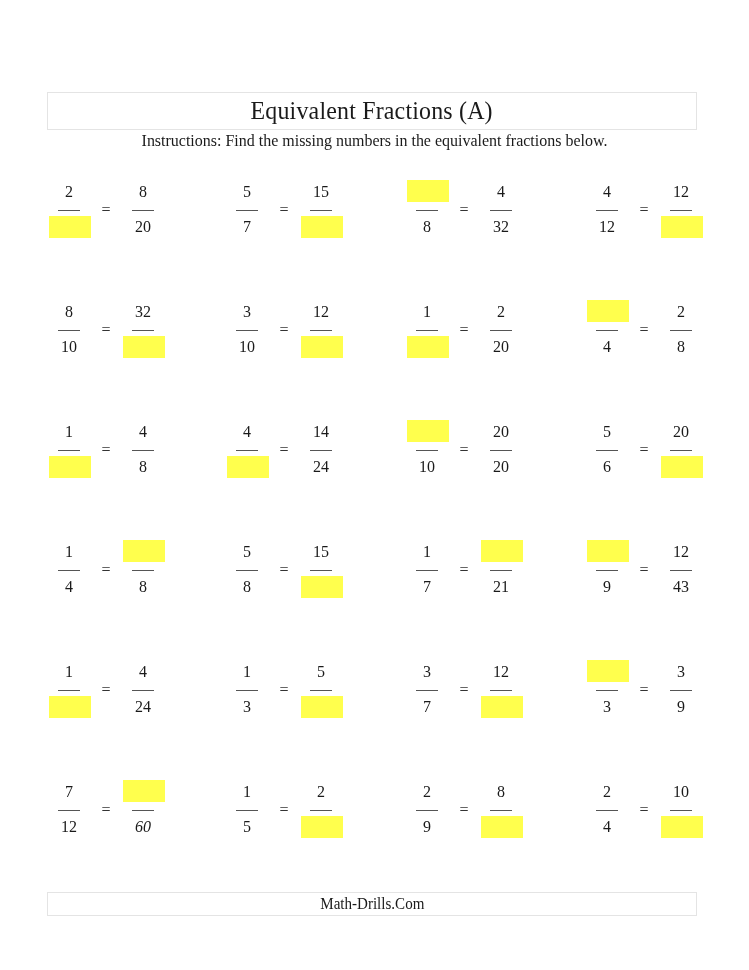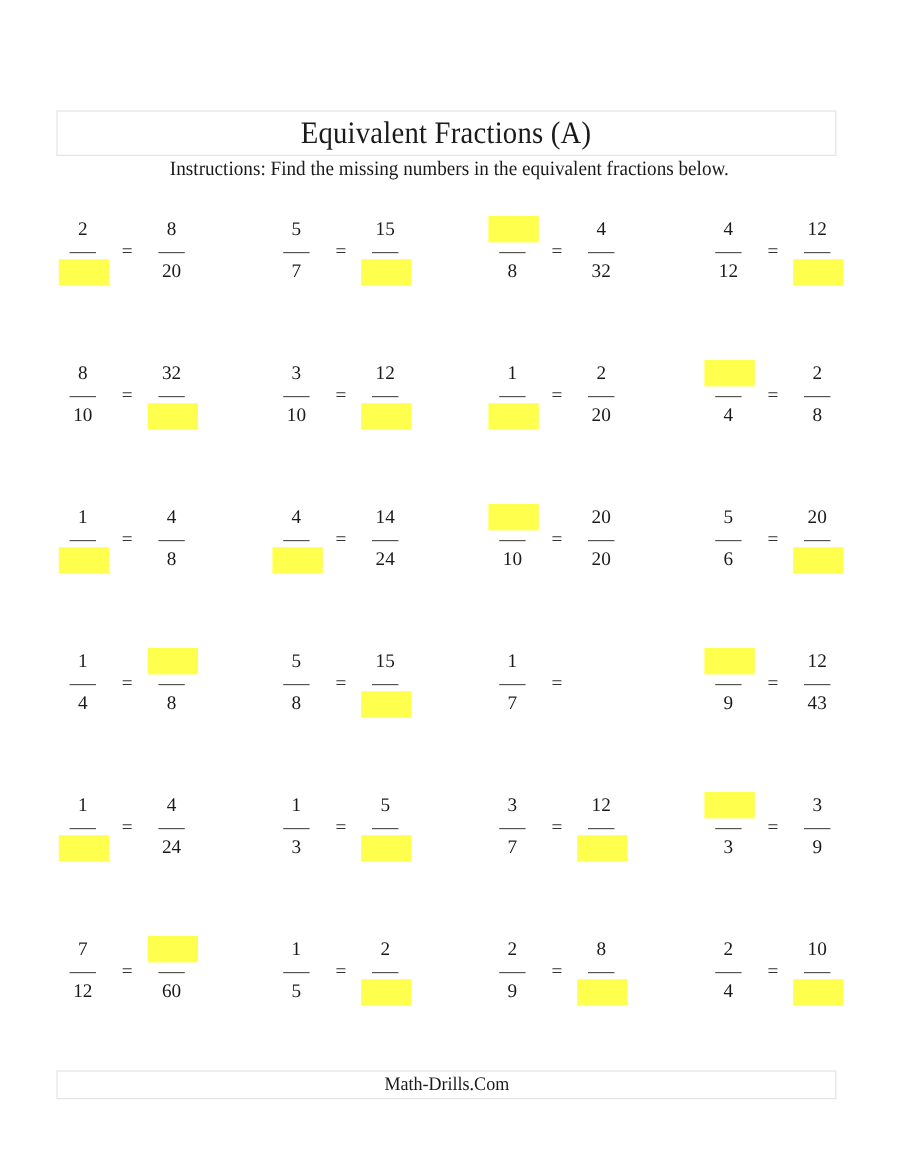--- a/index.html
+++ b/index.html
@@ -269,20 +269,27 @@
         <div class="bar"></div>
       </div>
     </div>
     <div class="problem" style="left: 405px; top: 532px;">
       <div class="frac" style="left: 0px;">
         <div class="num">1</div>
         <div class="den">7</div>
         <div class="bar"></div>
       </div>
       <div class="eq" style="left: 52px;">=</div>
+      <div class="frac" style="left: 74px;">
+        <div class="num">
+          <div class="blank"></div>
+        </div>
+        <div class="den">21</div>
+        <div class="bar"></div>
+      </div>
     </div>
     <div class="problem" style="left: 585px; top: 532px;">
       <div class="frac" style="left: 0px;">
         <div class="num">
           <div class="blank"></div>
         </div>
         <div class="den">9</div>
         <div class="bar"></div>
       </div>
       <div class="eq" style="left: 52px;">=</div>
@@ -352,21 +359,21 @@
         <div class="bar"></div>
       </div>
     </div>
     <div class="problem" style="left: 47px; top: 772px;">
       <div class="frac" style="left: 0px;">
         <div class="num">7</div>
         <div class="den">12</div>
         <div class="bar"></div>
       </div>
       <div class="eq" style="left: 52px;">=</div>
-      <div class="frac" style="left: 74px;">
+      <div class="frac" style="left: 74px; font-style: italic;">
         <div class="num">
           <div class="blank"></div>
         </div>
         <div class="den">60</div>
         <div class="bar"></div>
       </div>
     </div>
     <div class="problem" style="left: 225px; top: 772px;">
       <div class="frac" style="left: 0px;">
         <div class="num">1</div>

